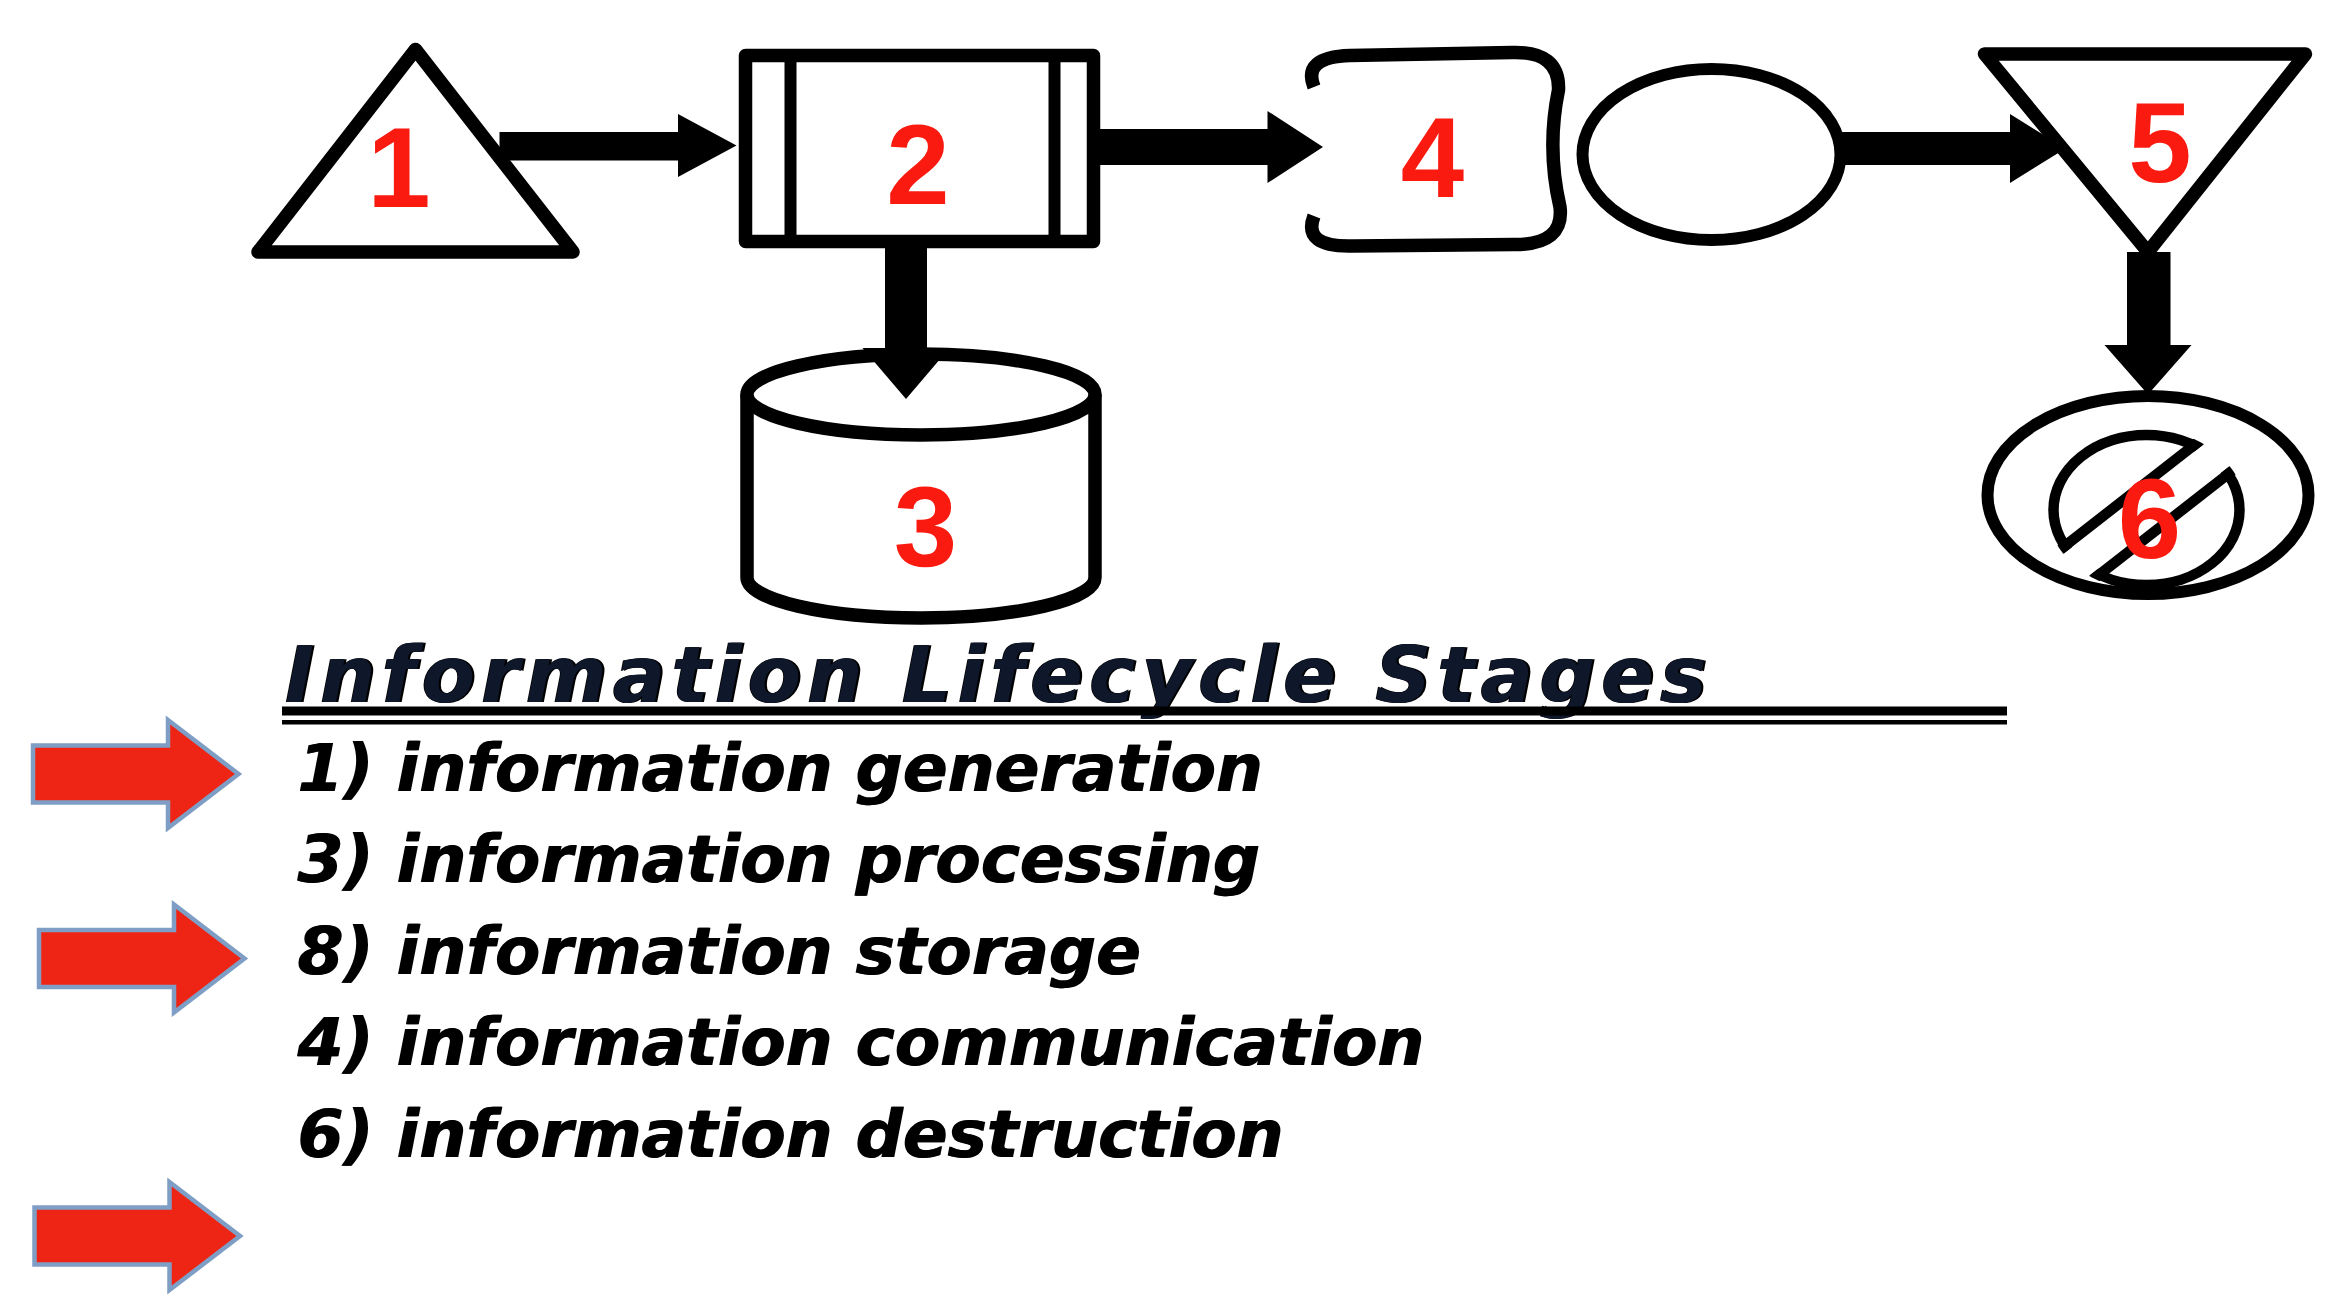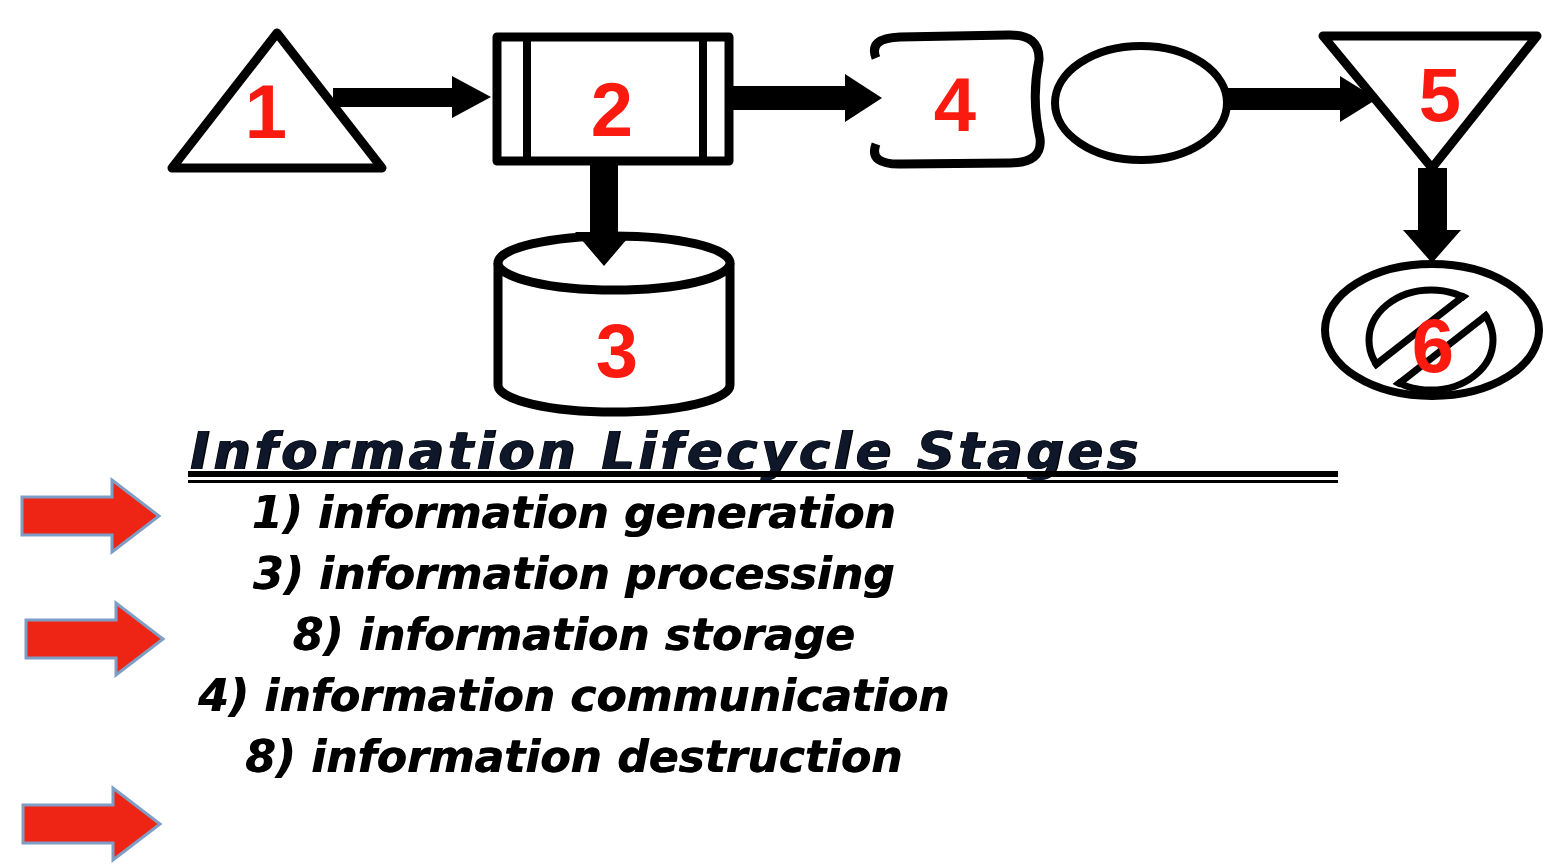--- a/index.html
+++ b/index.html
@@ -42,21 +42,20 @@
   .legend-items{
     position:absolute;left:198px;top:482px;
     font-family:"DejaVu Sans", sans-serif;
     font-weight:bold;font-style:italic;
     font-size:44px;color:#000;
   }
   .legend-item{
     height:61px;line-height:61px;
     white-space:nowrap;
     text-shadow:0.8px 0 0 #000;
-    text-align:center;
   }
   .hl-arrow{position:absolute;}
 </style>
 </head>
 <body>
 
 <div id="canvas">
 
   <svg id="flow-svg" width="1566" height="430" viewBox="0 0 1566 430">
     <defs>
@@ -115,21 +114,21 @@
 
   <div class="legend-title">Information Lifecycle Stages</div>
   <div class="underline-thick"></div>
   <div class="underline-thin"></div>
 
   <div class="legend-items">
     <div class="legend-item">1) information generation</div>
     <div class="legend-item">3) information processing</div>
     <div class="legend-item">8) information storage</div>
     <div class="legend-item">4) information communication</div>
-    <div class="legend-item">8) information destruction</div>
+    <div class="legend-item">6) information destruction</div>
   </div>
 
   <svg class="hl-arrow" style="left:20px;top:477px;" width="142" height="78" viewBox="0 0 142 78">
     <polygon points="2,20 92,20 92,3 139,39 92,75 92,58 2,58" stroke-width="3" fill="#ee2414" stroke="#7f9ec5"></polygon>
   </svg>
   <svg class="hl-arrow" style="left:24px;top:600px;" width="142" height="78" viewBox="0 0 142 78">
     <polygon points="2,20 92,20 92,3 139,39 92,75 92,58 2,58" stroke-width="3" fill="#ee2414" stroke="#7f9ec5"></polygon>
   </svg>
   <svg class="hl-arrow" style="left:21px;top:785px;" width="142" height="78" viewBox="0 0 142 78">
     <polygon points="2,20 92,20 92,3 139,39 92,75 92,58 2,58" stroke-width="3" fill="#ee2414" stroke="#7f9ec5"></polygon>

